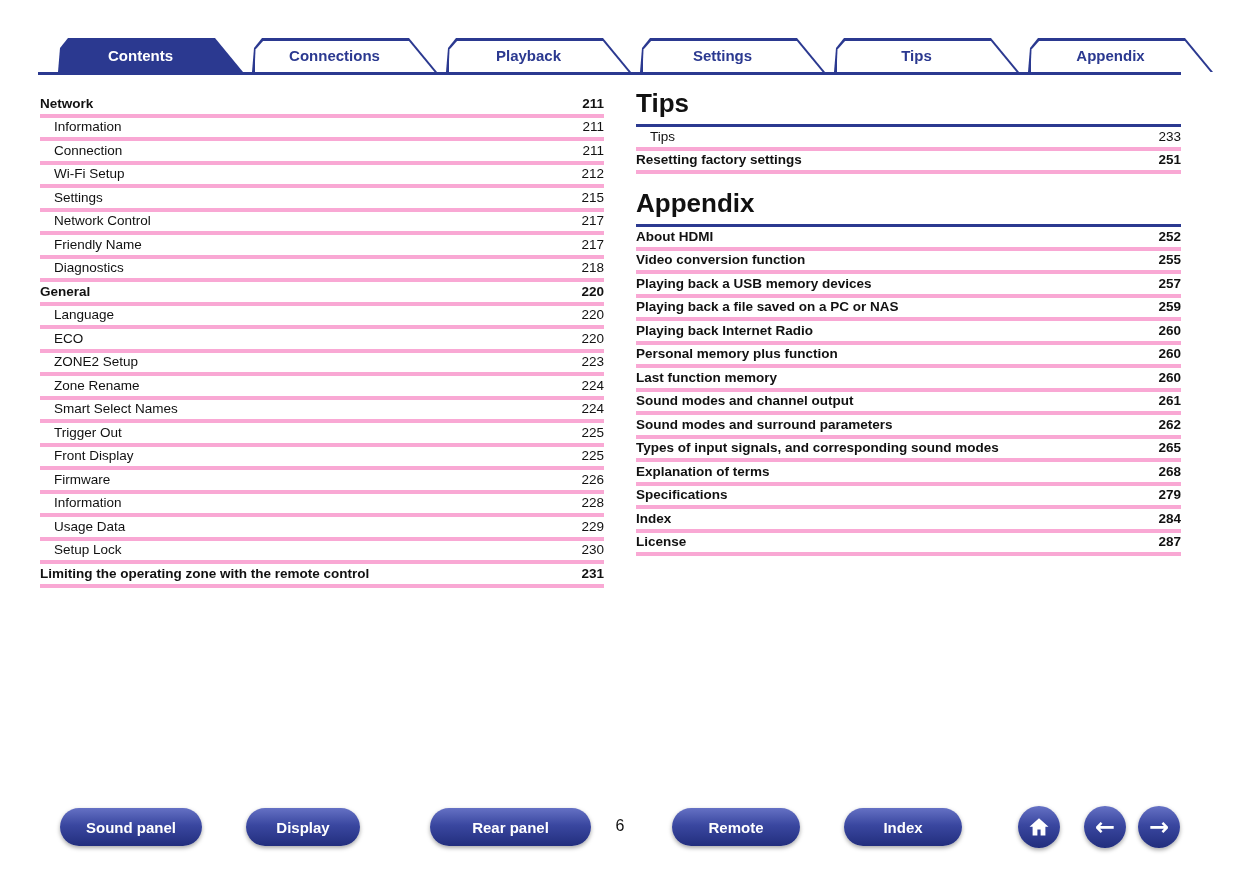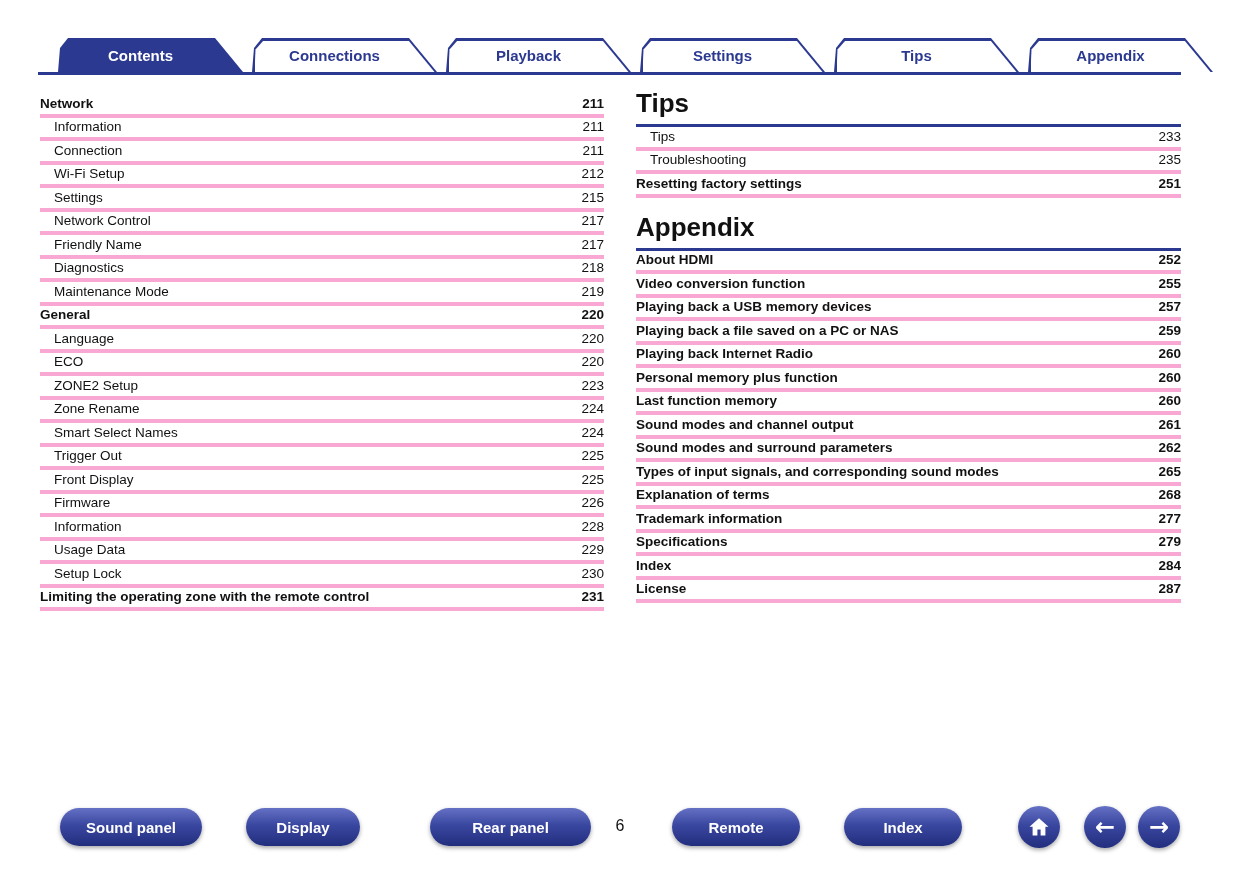--- a/index.html
+++ b/index.html
@@ -139,24 +139,20 @@
       <span class="toc-page">217</span>
     </div>
     <div class="toc-row indent">
       <span class="toc-label">Friendly Name</span>
       <span class="toc-page">217</span>
     </div>
     <div class="toc-row indent">
       <span class="toc-label">Diagnostics</span>
       <span class="toc-page">218</span>
     </div>
-    <div class="toc-row indent">
-      <span class="toc-label">Maintenance Mode</span>
-      <span class="toc-page">219</span>
-    </div>
     <div class="toc-row bold">
       <span class="toc-label">General</span>
       <span class="toc-page">220</span>
     </div>
     <div class="toc-row indent">
       <span class="toc-label">Language</span>
       <span class="toc-page">220</span>
     </div>
     <div class="toc-row indent">
       <span class="toc-label">ECO</span>
@@ -204,24 +200,20 @@
     </div>
   </div>
 
 <div class="toc-col right" id="right-col">
     <div class="toc-section">
       <div class="section-heading">Tips</div>
       <div class="toc-row indent">
         <span class="toc-label">Tips</span>
         <span class="toc-page">233</span>
       </div>
-      <div class="toc-row indent">
-        <span class="toc-label">Troubleshooting</span>
-        <span class="toc-page">235</span>
-      </div>
       <div class="toc-row bold">
         <span class="toc-label">Resetting factory settings</span>
         <span class="toc-page">251</span>
       </div>
     </div>
     <div class="toc-section">
       <div class="section-heading">Appendix</div>
       <div class="toc-row bold">
         <span class="toc-label">About HDMI</span>
         <span class="toc-page">252</span>
@@ -258,24 +250,20 @@
         <span class="toc-label">Sound modes and surround parameters</span>
         <span class="toc-page">262</span>
       </div>
       <div class="toc-row bold">
         <span class="toc-label">Types of input signals, and corresponding sound modes</span>
         <span class="toc-page">265</span>
       </div>
       <div class="toc-row bold">
         <span class="toc-label">Explanation of terms</span>
         <span class="toc-page">268</span>
-      </div>
-      <div class="toc-row bold">
-        <span class="toc-label">Trademark information</span>
-        <span class="toc-page">277</span>
       </div>
       <div class="toc-row bold">
         <span class="toc-label">Specifications</span>
         <span class="toc-page">279</span>
       </div>
       <div class="toc-row bold">
         <span class="toc-label">Index</span>
         <span class="toc-page">284</span>
       </div>
       <div class="toc-row bold">

